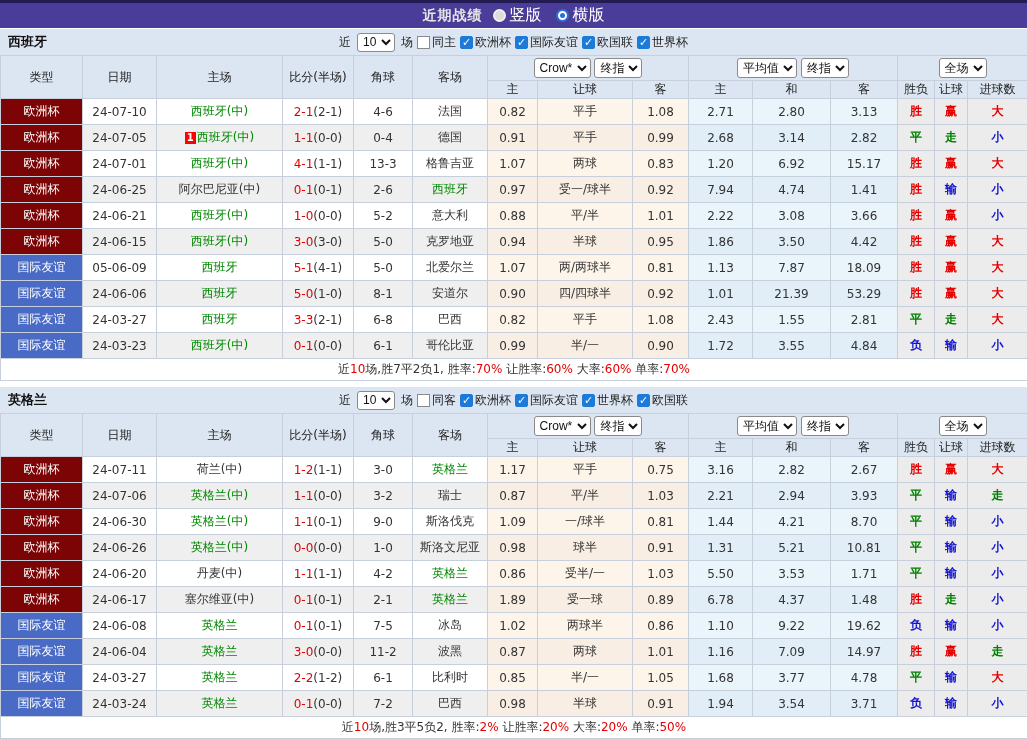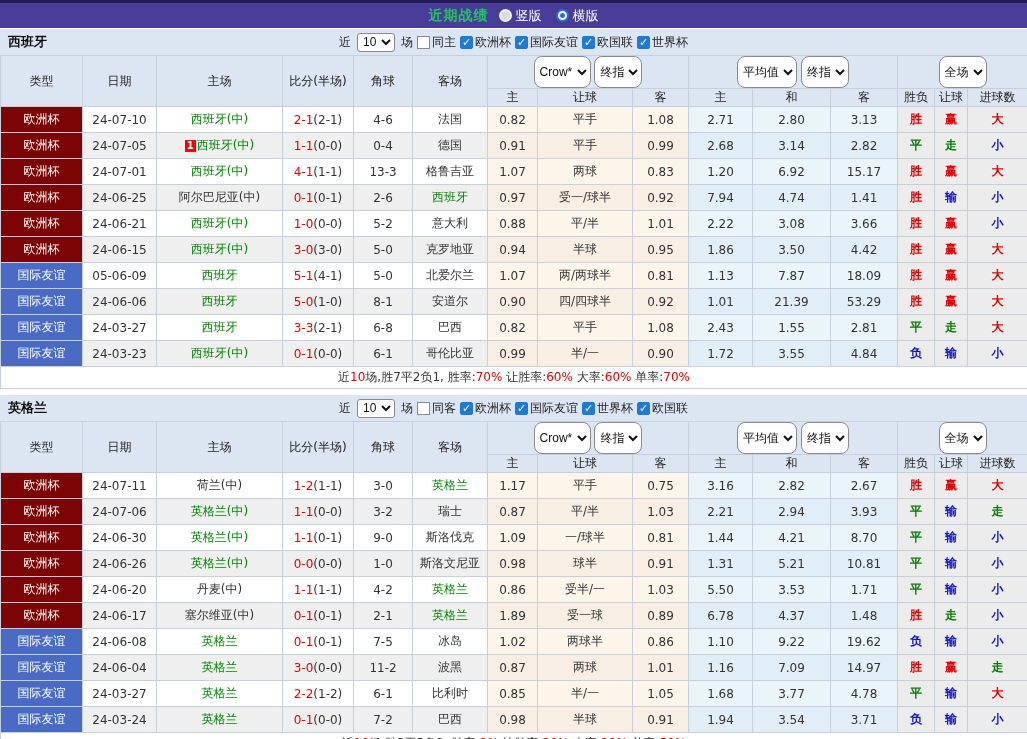--- a/index.html
+++ b/index.html
@@ -1,43 +1,43 @@
 <!DOCTYPE html>
 <html><head>
 <meta charset="utf-8">
 <style>
   * { box-sizing: border-box; margin: 0; padding: 0; }
   html,body { width: 1027px; height: 739px; overflow: hidden; background:#fff;
     font-family: "DejaVu Sans", "Liberation Sans", sans-serif; }
   .top-strip { height:3px; background:#241b52; }
   .title-bar { height:25px; background:#4a3d99; display:flex; align-items:center; justify-content:center; gap:10px; }
-  .title-bar .title { color:#22c55e; font-weight:bold; font-size:14px; letter-spacing:1px; }
+  .title-bar .title { color:#e5e5e5; font-weight:bold; font-size:14px; letter-spacing:1px; }
   .radio-group { display:flex; align-items:center; gap:14px; }
-  .radio-item { display:flex; align-items:center; gap:4px; color:#fff; font-size:13px; cursor:pointer; }
+  .radio-item { display:flex; align-items:center; gap:4px; color:#fff; font-size:16px; cursor:pointer; }
   .radio { display:inline-block; width:13px; height:13px; border-radius:50%; }
   .radio.unsel { background:#dcdcdc; border:2px solid #efefef; }
   .radio.sel { background:#fff; border:2px solid #2b6fd4; position:relative; }
   .radio.sel::after { content:""; position:absolute; left:2px; top:2px; width:5px; height:5px; border-radius:50%; background:#2b6fd4; }
 
   .filter-row { height:27px; background:#dce6f2; position:relative; display:flex; align-items:center; justify-content:center; font-size:12px; color:#222; border-top:1px solid #fff; }
   .team-name { position:absolute; left:8px; font-weight:bold; font-size:13px; color:#111; }
   .filter-controls { display:flex; align-items:center; gap:4px; }
   .filter-controls select { margin:0 2px; }
   select { font-size:12px; height:19px; border:1px solid #8a8a8a; border-radius:3px; background:#fff; color:#111; padding:0 1px; }
   .cb-item { display:flex; align-items:center; cursor:pointer; }
   .cb { display:inline-block; width:13px; height:13px; margin-right:2px; font-size:11px; line-height:12px; text-align:center; }
   .cb.un { background:#fff; border:1px solid #8a8a8a; color:transparent; }
   .cb.ck { background:#1d7ad9; border:1px solid #1d7ad9; color:#fff; border-radius:2px; }
 
   table.stats { width:1027px; border-collapse:collapse; table-layout:fixed; font-size:12px; }
   table.stats th, table.stats td { border:1px solid #c6cfdb; text-align:center; vertical-align:middle; overflow:hidden; white-space:nowrap; }
   thead th { background:#dce6f2; color:#222; font-weight:normal; border-color:#b3bfd0; }
   tr.h1 th { height:25px; }
   tr.h2 th { height:18px; }
-  .sel-th select { height:32px;border-radius:8px; }
+  .sel-th select { height:20px; }
   tbody tr { height:26px; }
   tbody td { color:#333; background:#fff; }
   tbody tr:nth-child(even) td.plain { background:#efefef; }
   tbody tr:nth-child(even) td.c-odds { background:#f8eee3; }
   tbody tr:nth-child(even) td.c-avg { background:#e1eef7; }
   td.c-league { color:#fff; font-size:12px; }
   td.c-odds { background:#fdf4ea; }
   td.c-avg { background:#e9f4fb; }
   td.c-res { background:#ececec; font-weight:bold; }
   .team-green { color:#008800; }

